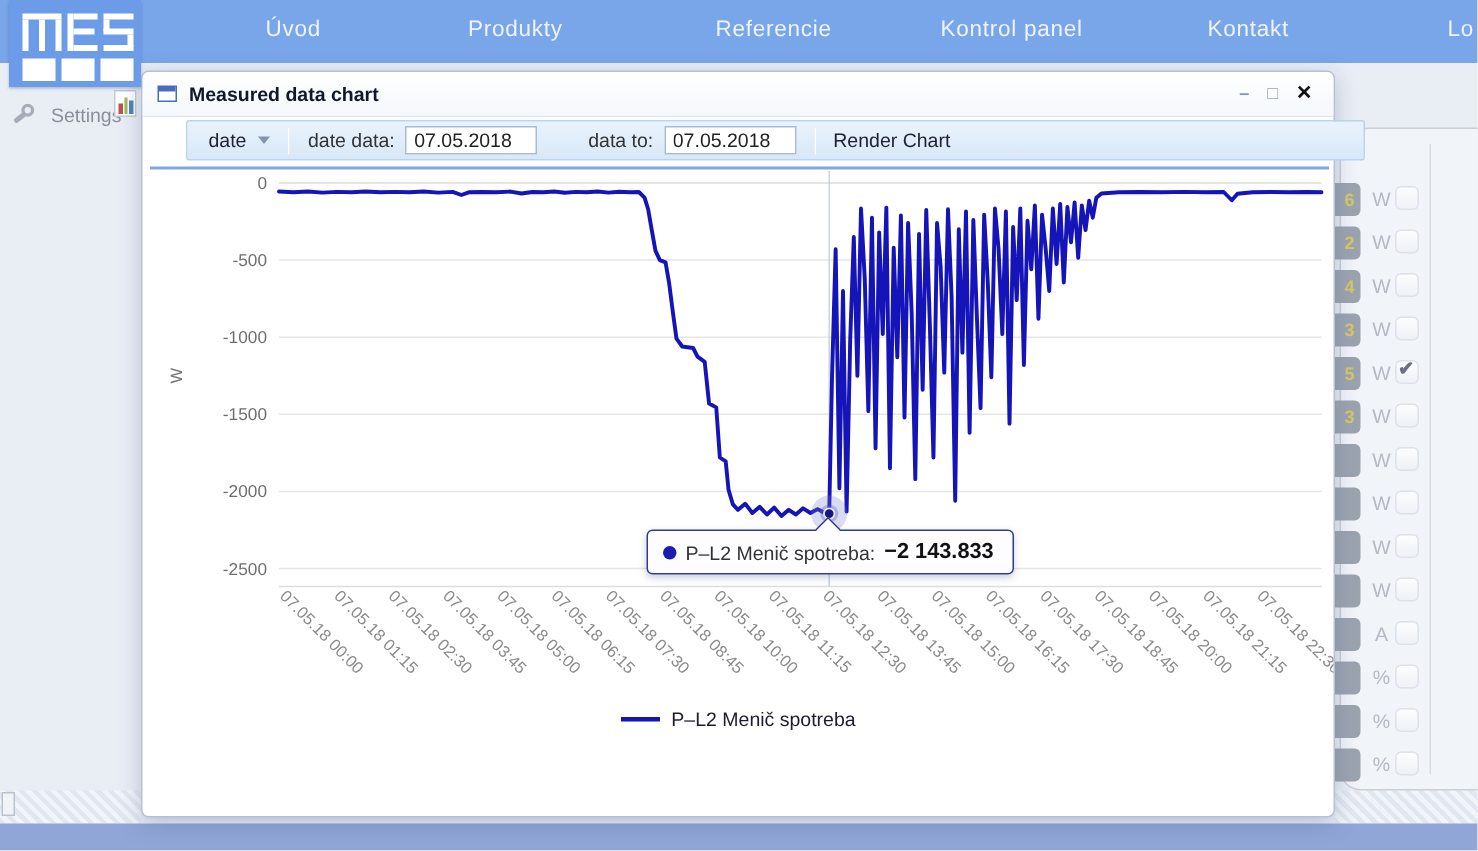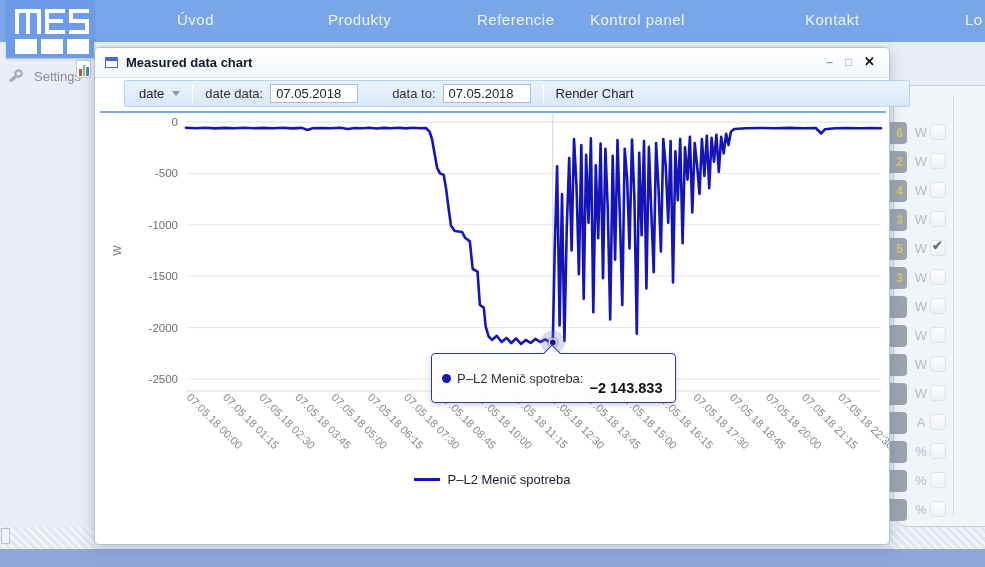--- a/index.html
+++ b/index.html
@@ -56,35 +56,35 @@
 
   .chart-svg { position:absolute; left:0; top:66px; }
 
   
   .tooltip { position:absolute; left:336px; top:305px; width:245px; background:rgba(253,253,255,.95); border:1px solid #2e3b8e; border-radius:4px; padding:6px 10px 6px 10px; z-index:7; box-shadow:0 2px 5px rgba(60,70,120,.25); }
   .tooltip-arrow { position:absolute; left:114px; top:-7px; width:12px; height:12px; background:#fdfdff; border-left:1px solid #2e3b8e; border-top:1px solid #2e3b8e; transform:rotate(45deg); }
   .tt-time { font-size:11.5px; color:#5a5a5a; margin-bottom:2px; }
   .tt-line2 { display:flex; align-items:center; gap:6px; }
   .tt-dot { width:9px; height:9px; border-radius:50%; background:#1a1cb4; }
   .tt-label { font-size:13px; color:#333; }
-  .tt-value { font-size:14.5px; font-weight:bold; color:#111;margin-top:20px; }
+  .tt-value { font-size:14.5px; font-weight:bold; color:#111; }
 
   
   .legend { position:absolute; left:0; right:0; top:424px; display:flex; justify-content:center; align-items:center; gap:8px; }
   .legend-swatch { width:26px; height:3px; background:#1414b8; }
   .legend-label { font-size:13px; font-weight:normal; color:#1c1c2e; }
 </style>
 </head>
 <body>
 
 <div class="topnav">
     <span class="nav-item" style="left: 177px;">Úvod</span>
-    <span class="nav-item" style="left: 328px;">Produkty</span>
+    <span class="nav-item" style="left: 312px;">Produkty</span>
     <span class="nav-item" style="left: 477px;">Referencie</span>
-    <span class="nav-item" style="left: 590px;">Kontrol panel</span>
+    <span class="nav-item" style="left: 627px;">Kontrol panel</span>
     <span class="nav-item" style="left: 805px;">Kontakt</span>
     <span class="nav-item" style="left: 965px;">Lo</span>
   </div>
 <div class="logo">
   <svg width="88" height="58">
     <rect x="0" y="0" width="88" height="58" fill="#6c9ce8"></rect>
 
     <rect x="9" y="9" width="26" height="4" fill="#fff"></rect>
     <rect x="9" y="13" width="4" height="21" fill="#fff"></rect>
     <rect x="20" y="13" width="4" height="21" fill="#fff"></rect>

